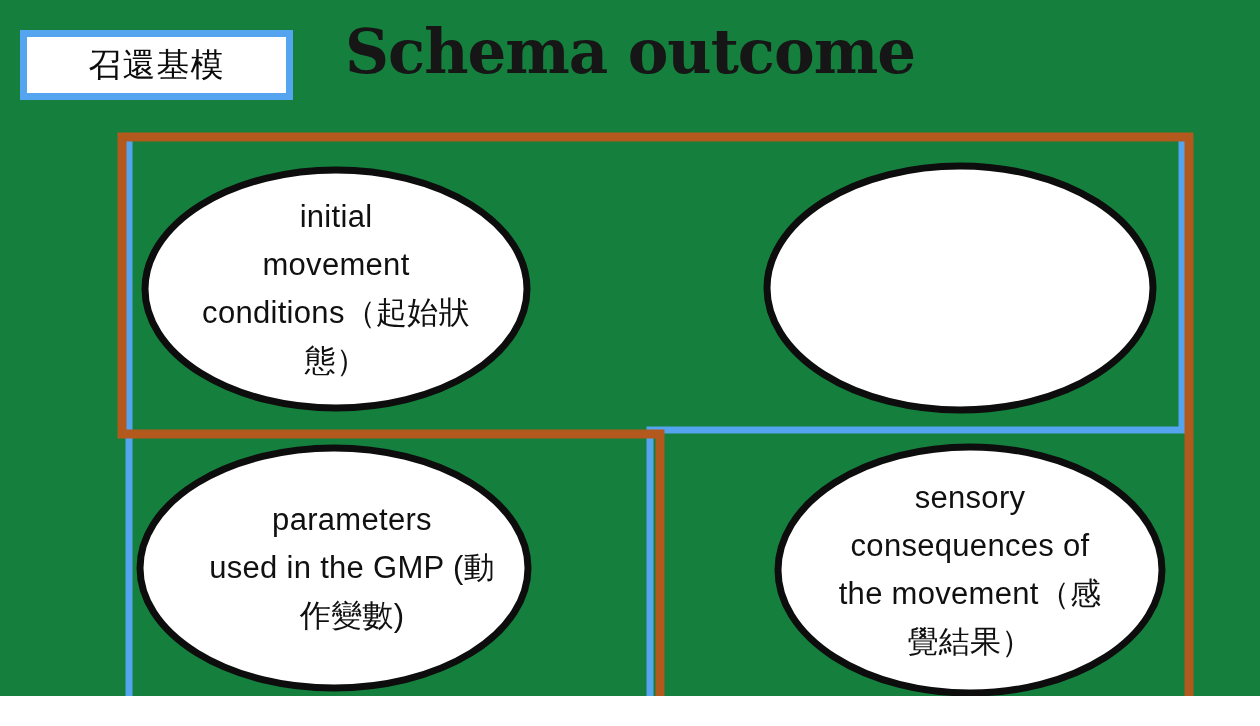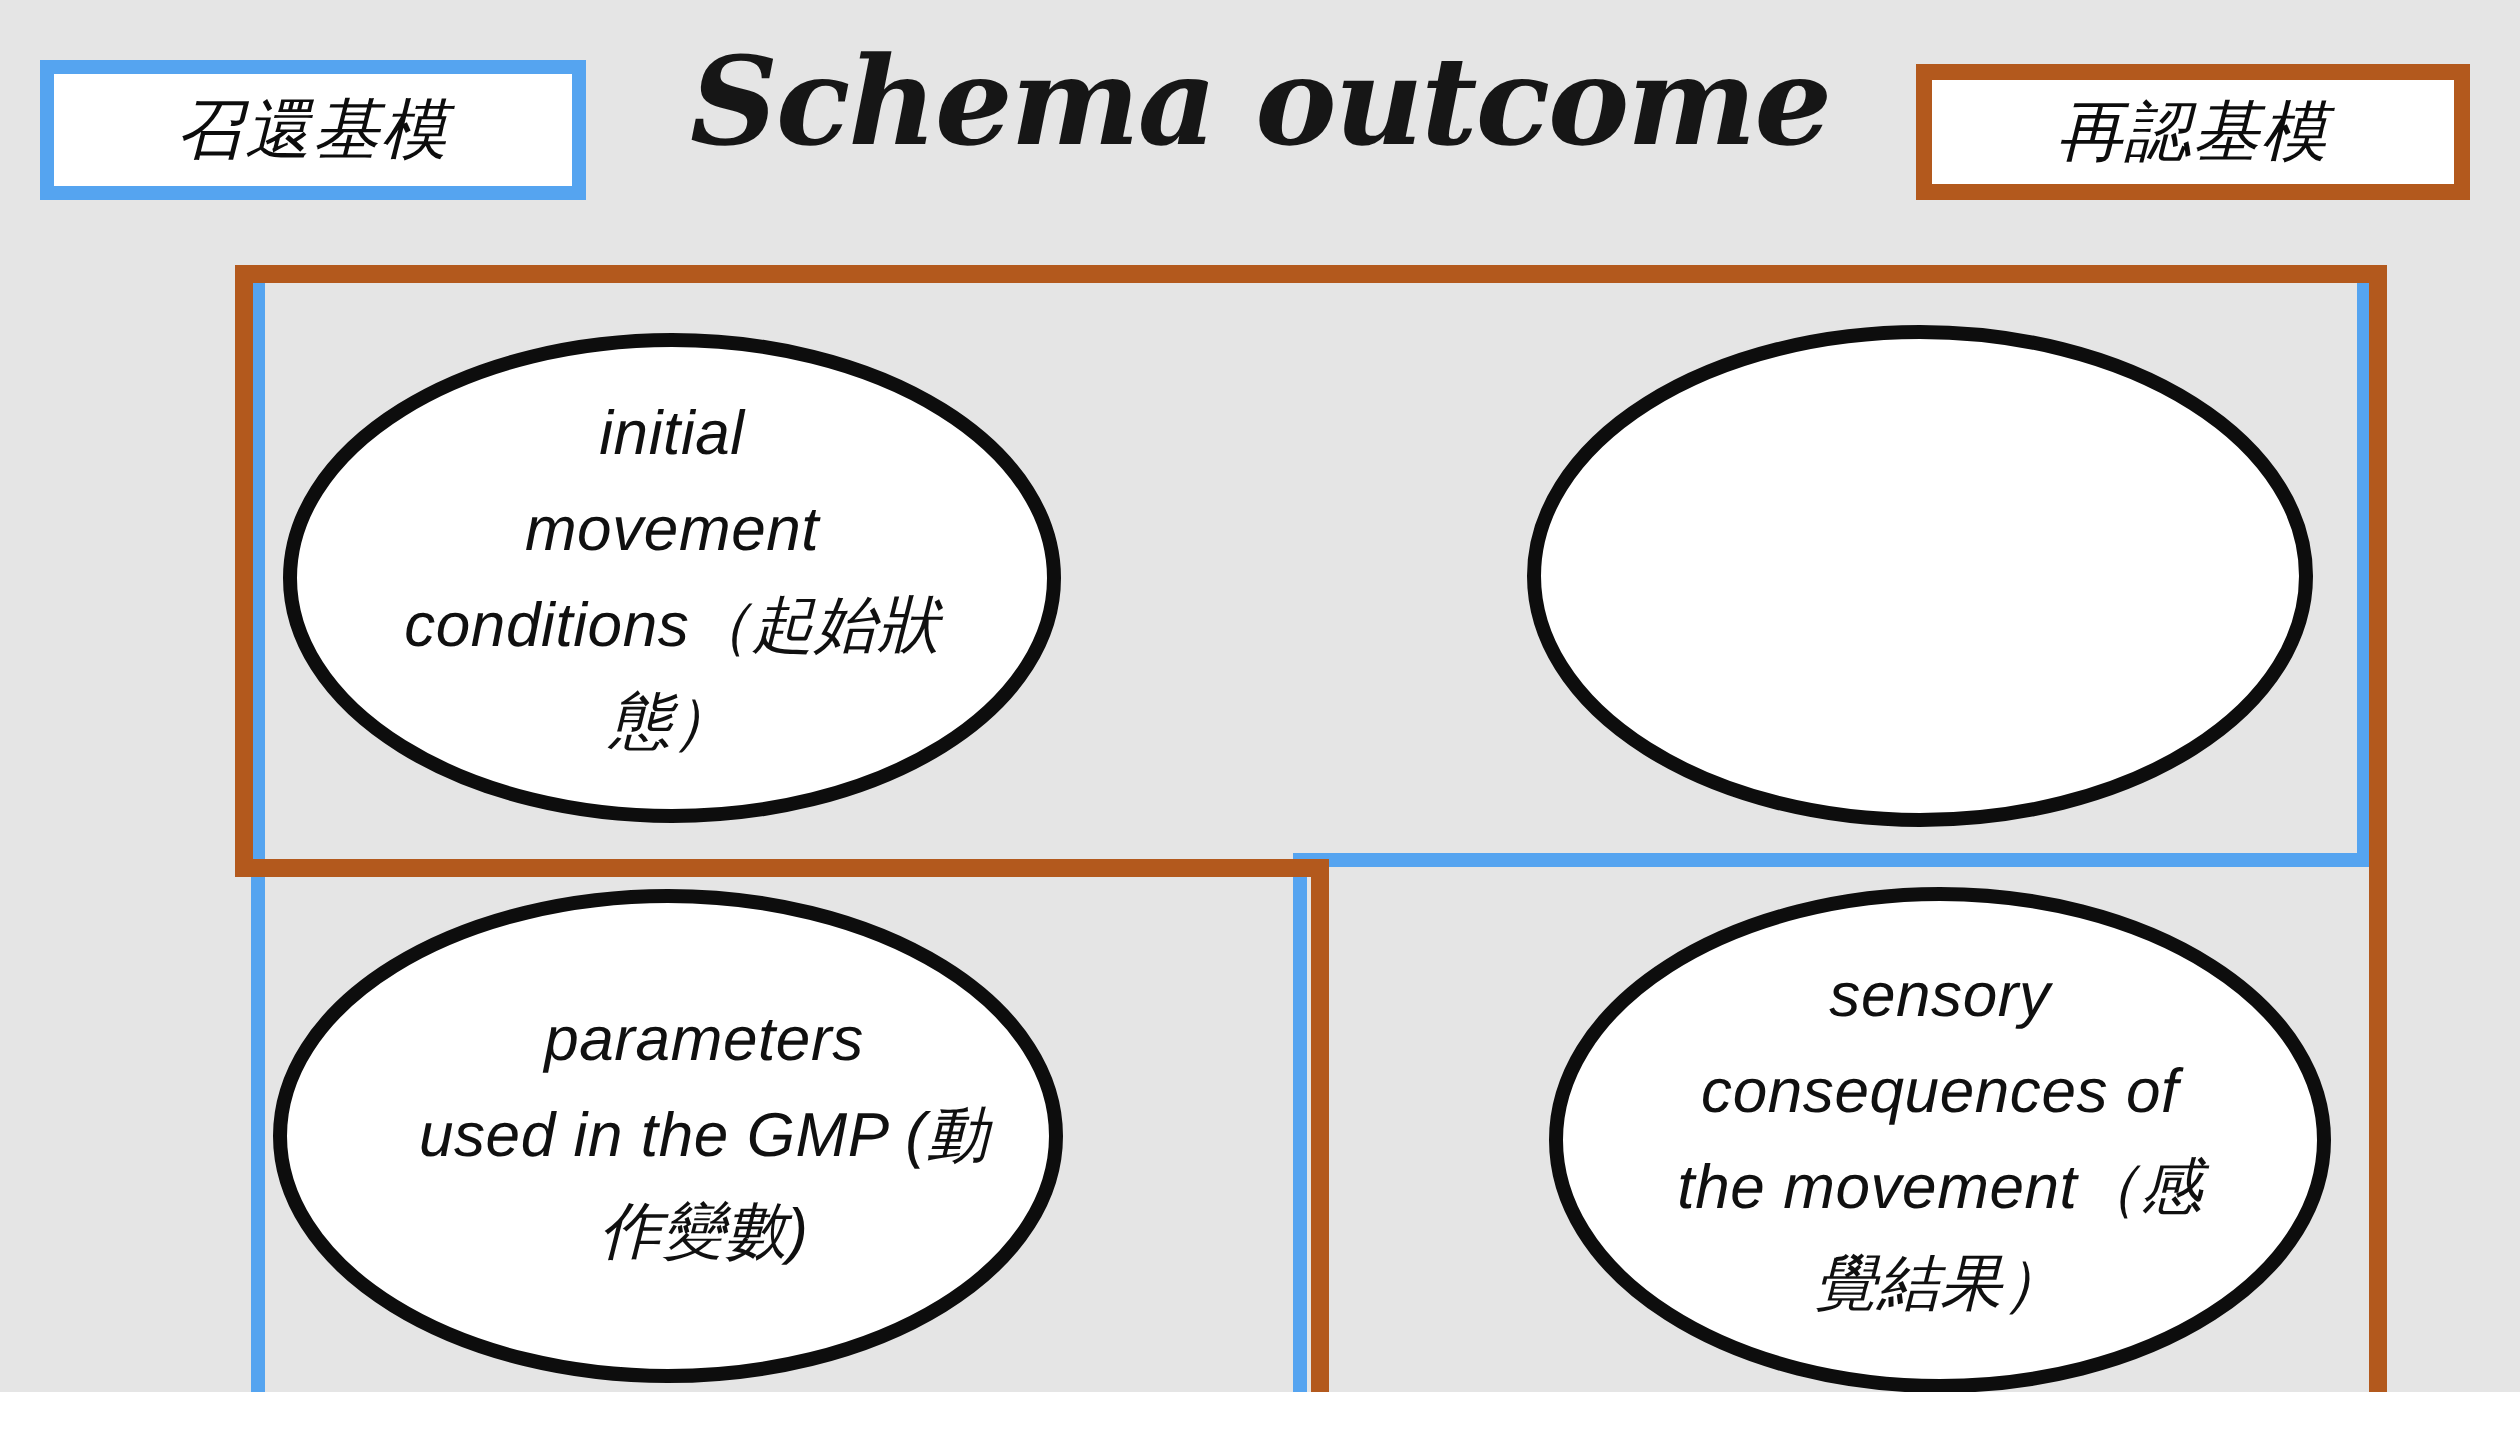--- a/index.html
+++ b/index.html
@@ -1,18 +1,18 @@
 <!DOCTYPE html>
 <html><head>
 <meta charset="utf-8">
 <style>
   html,body{margin:0;padding:0;background:#ffffff;}
   #stage{
-    position:relative;width:1260px;height:696px;background:#e5e5e5;overflow:hidden;
-    font-family:"Liberation Sans","DejaVu Sans",sans-serif;color:#111;font-style:italic;
+    position:relative;width:1260px;height:696px;background:#15803d;overflow:hidden;
+    font-family:"Liberation Sans","DejaVu Sans",sans-serif;color:#111;
   }
   .abs{position:absolute;}
   #title{
     left:0;right:0;top:16px;text-align:center;
     font-family:"DejaVu Serif","Liberation Serif",serif;
     font-weight:700;font-size:61px;letter-spacing:-1px;color:#161616;
   }
   .label-box{
     box-sizing:border-box;display:flex;align-items:center;justify-content:center;
     background:#ffffff;font-size:33px;color:#0c0c0c;letter-spacing:1px;
@@ -34,23 +34,20 @@
 <body>
 
 <div id="stage">
 
   <div id="recall-box" class="abs label-box">
     <span>召還基模</span>
   </div>
 
   <div id="title" class="abs">Schema outcome</div>
 
-  <div id="recognition-box" class="abs label-box">
-    <span>再認基模</span>
-  </div>
 
   <svg id="diagram-svg" class="abs" width="1260" height="726" viewBox="0 0 1260 726">
 
     <path d="M129,137 H1182 V430 H650 V703 H129 Z" fill="none" stroke-width="7" stroke="#55A4F0"></path>
 
     <path d="M122,137 H1189 V705 H660 V434 H122 Z" fill="none" stroke-width="9" stroke="#B3591D"></path>
 
     <ellipse cx="336" cy="289" rx="191" ry="119" fill="#ffffff" stroke-width="7" stroke="#0d0d0d"></ellipse>
     <ellipse cx="960" cy="288" rx="193" ry="122" fill="#ffffff" stroke-width="7" stroke="#0d0d0d"></ellipse>
     <ellipse cx="334" cy="568" rx="194" ry="120" fill="#ffffff" stroke-width="7" stroke="#0d0d0d"></ellipse>

